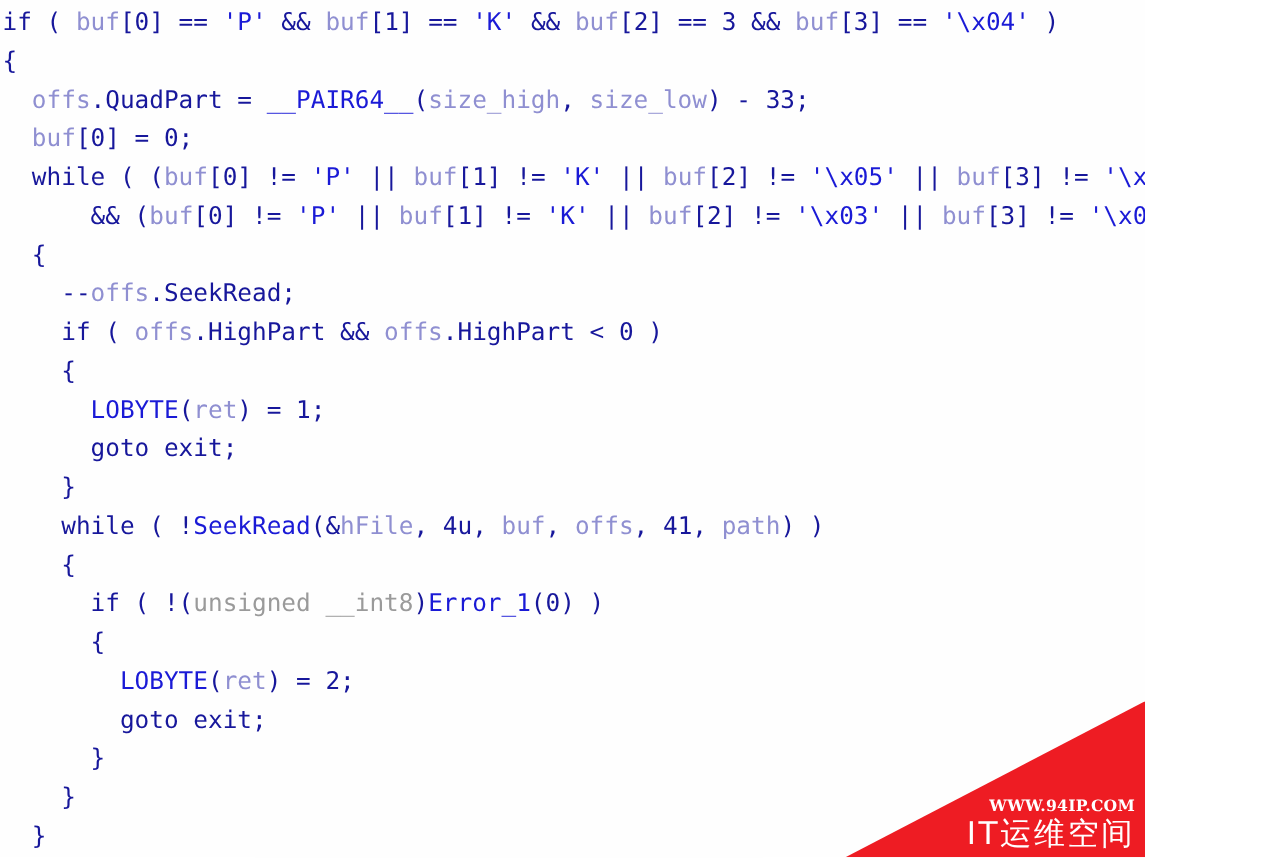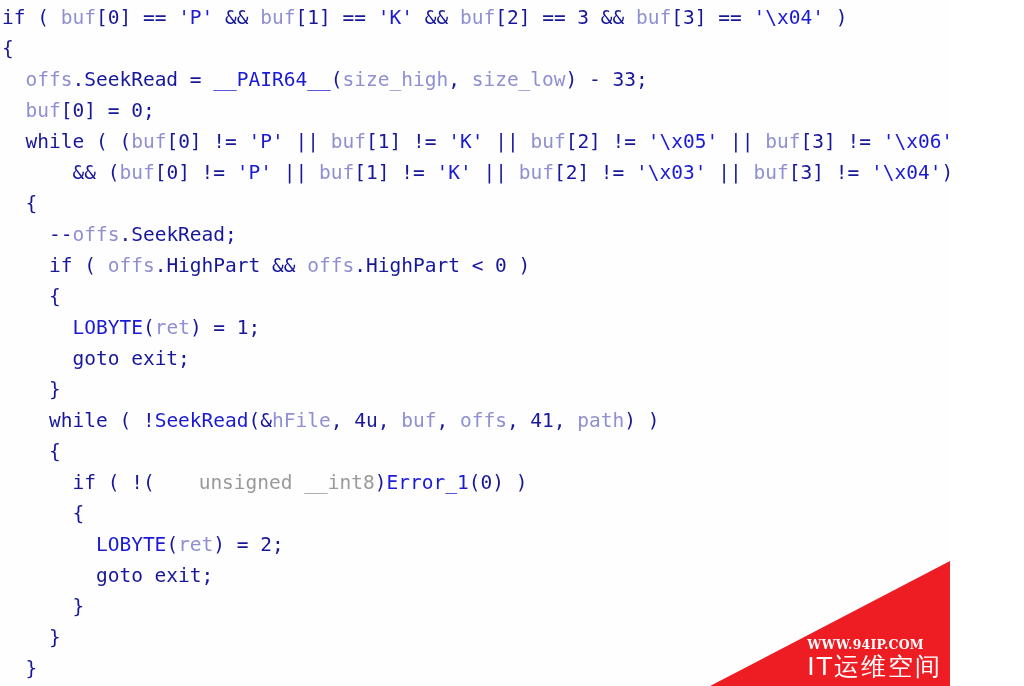--- a/index.html
+++ b/index.html
@@ -7,21 +7,20 @@
     padding: 0;
     background: #ffffff;
   }
   #page {
     position: relative;
     width: 916px;
     height: 686px;
     background: #fefefe;
     overflow: hidden;
     font-family: "DejaVu Sans Mono", "Liberation Mono", monospace;
-    padding-left: 34px;
   }
   #code {
     position: absolute;
     left: 0;
     top: 0;
     padding: 2px 0 0 2px;
     width: 1024px;
   }
   .code-line {
     height: 31px;
@@ -29,21 +28,21 @@
     font-size: 19.5px;
     letter-spacing: 0px;
     white-space: pre;
     color: #1d1d9e;
   }
   
   .t-plain   { color: #17179b; }   
   .t-var     { color: #8f8fd1; }   
   .t-func    { color: #1a1ad6; }   
   .t-str     { color: #1a1ad6; }   
-  .t-type    { color: #9a9a9a; margin-left: 44px; }   
+  .t-type    { color: #9a9a9a; }   
 
   
   #watermark {
     position: absolute;
     right: 0;
     bottom: 0;
     width: 240px;
     height: 125px;
     pointer-events: none;
   }
@@ -51,21 +50,21 @@
     position: absolute;
     inset: 0;
     background: #ee1c23;
     -webkit-clip-path: polygon(100% 0, 100% 100%, 0 100%, 100% 0);
     clip-path: polygon(100% 0, 100% 100%, 0 100%, 100% 0);
   }
   #wm-text {
     position: absolute;
     right: 8px;
     bottom: 4px;
-    text-align: left;
+    text-align: right;
     color: #ffffff;
   }
   .wm-url {
     font-family: "DejaVu Serif", "Liberation Serif", serif;
     font-weight: bold;
     font-size: 12.5px;
     letter-spacing: 0.2px;
     line-height: 15px;
     color: #ffffff;
   }
@@ -79,21 +78,21 @@
   }
 </style>
 </head>
 <body>
 
 <div id="page">
 
   <div id="code">
       <div class="code-line"><span class="t-plain">if ( </span><span class="t-var">buf</span><span class="t-plain">[0] == </span><span class="t-str">'P'</span><span class="t-plain"> &amp;&amp; </span><span class="t-var">buf</span><span class="t-plain">[1] == </span><span class="t-str">'K'</span><span class="t-plain"> &amp;&amp; </span><span class="t-var">buf</span><span class="t-plain">[2] == 3 &amp;&amp; </span><span class="t-var">buf</span><span class="t-plain">[3] == </span><span class="t-str">'\x04'</span><span class="t-plain"> )</span></div>
       <div class="code-line"><span class="t-plain">{</span></div>
-      <div class="code-line"><span>  </span><span class="t-var">offs</span><span class="t-plain">.SeekRead = </span><span class="t-func">__PAIR64__</span><span class="t-plain">(</span><span class="t-var">size_high</span><span class="t-plain">, </span><span class="t-var">size_low</span><span class="t-plain">) - 33;</span></div>
+      <div class="code-line"><span>  </span><span class="t-var">offs</span><span class="t-plain">.QuadPart = </span><span class="t-func">__PAIR64__</span><span class="t-plain">(</span><span class="t-var">size_high</span><span class="t-plain">, </span><span class="t-var">size_low</span><span class="t-plain">) - 33;</span></div>
       <div class="code-line"><span>  </span><span class="t-var">buf</span><span class="t-plain">[0] = 0;</span></div>
       <div class="code-line"><span>  </span><span class="t-plain">while ( (</span><span class="t-var">buf</span><span class="t-plain">[0] != </span><span class="t-str">'P'</span><span class="t-plain"> || </span><span class="t-var">buf</span><span class="t-plain">[1] != </span><span class="t-str">'K'</span><span class="t-plain"> || </span><span class="t-var">buf</span><span class="t-plain">[2] != </span><span class="t-str">'\x05'</span><span class="t-plain"> || </span><span class="t-var">buf</span><span class="t-plain">[3] != </span><span class="t-str">'\x06'</span><span class="t-plain">)</span></div>
       <div class="code-line"><span>      </span><span class="t-plain">&amp;&amp; (</span><span class="t-var">buf</span><span class="t-plain">[0] != </span><span class="t-str">'P'</span><span class="t-plain"> || </span><span class="t-var">buf</span><span class="t-plain">[1] != </span><span class="t-str">'K'</span><span class="t-plain"> || </span><span class="t-var">buf</span><span class="t-plain">[2] != </span><span class="t-str">'\x03'</span><span class="t-plain"> || </span><span class="t-var">buf</span><span class="t-plain">[3] != </span><span class="t-str">'\x04'</span><span class="t-plain">) )</span></div>
       <div class="code-line"><span>  </span><span class="t-plain">{</span></div>
       <div class="code-line"><span>    </span><span class="t-plain">--</span><span class="t-var">offs</span><span class="t-plain">.SeekRead;</span></div>
       <div class="code-line"><span>    </span><span class="t-plain">if ( </span><span class="t-var">offs</span><span class="t-plain">.HighPart &amp;&amp; </span><span class="t-var">offs</span><span class="t-plain">.HighPart &lt; 0 )</span></div>
       <div class="code-line"><span>    </span><span class="t-plain">{</span></div>
       <div class="code-line"><span>      </span><span class="t-func">LOBYTE</span><span class="t-plain">(</span><span class="t-var">ret</span><span class="t-plain">) = 1;</span></div>
       <div class="code-line"><span>      </span><span class="t-plain">goto exit;</span></div>
       <div class="code-line"><span>    </span><span class="t-plain">}</span></div>

